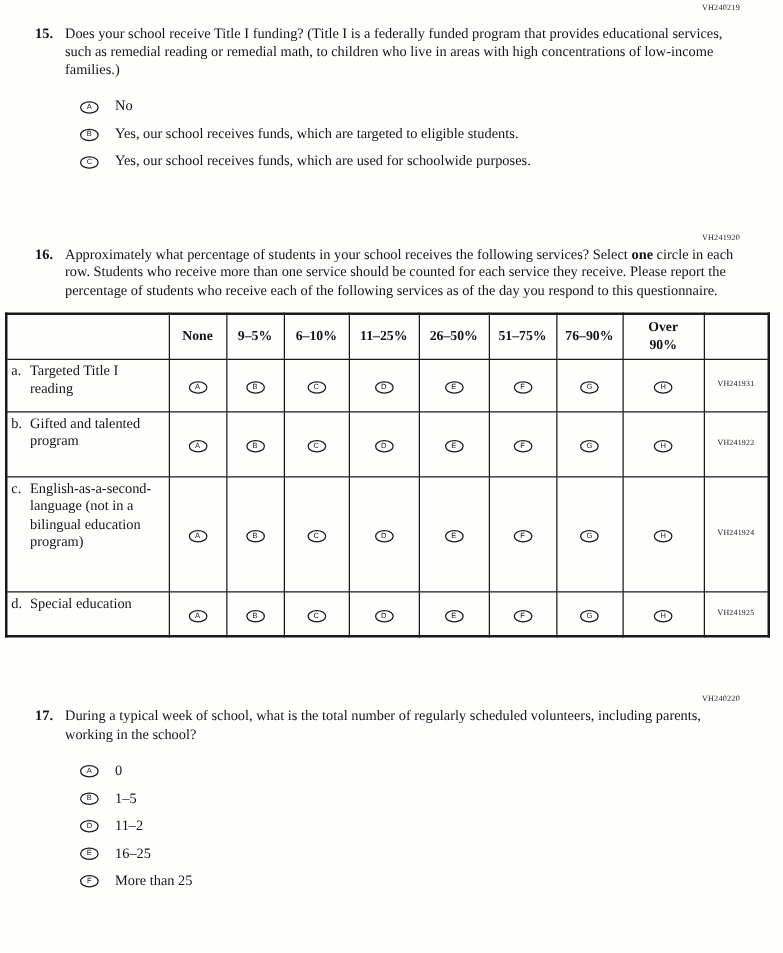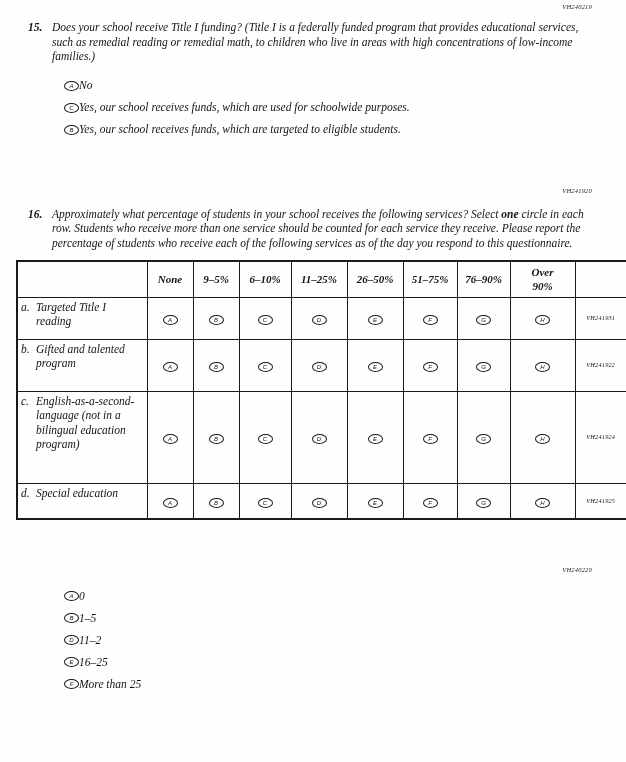--- a/index.html
+++ b/index.html
@@ -7,55 +7,54 @@
   .page {
     position: relative;
     width: 626px;
     height: 762px;
     background: #fefefd;
     color: #141414;
     font-family: "Liberation Serif", "DejaVu Serif", serif;
     font-size: 11.5px;
     line-height: 1.26;
     overflow: hidden;
-    font-style: italic;
   }
   .tiny-code {
     font-size: 6.5px;
     text-align: right;
     padding-right: 34px;
     color: #222;
     letter-spacing: 0.2px;
   }
   .top-code { padding-top: 3px; }
   .code-q16 { margin-top: 46px; }
   .code-q17 { margin-top: 46px; }
   .qblock { margin: 0 30px 0 28px; }
   .q15 { margin-top: 9px; }
-  .q16 { margin-top: 12px; }
+  .q16 { margin-top: 2px; }
   .q17 { margin-top: 2px; }
   .question { display: flex; }
   .qnum { flex: 0 0 24px; font-weight: 700; }
   .qtext { flex: 1; padding-right: 6px; }
   .options { margin: 11px 0 0 36px; }
-  .option { display: flex; align-items: center; height: 22px; }
+  .option { display: flex; align-items: center; height: 22px; gap: 13px; }
   .oval {
     display: inline-flex;
     align-items: center;
     justify-content: center;
     width: 15px;
     height: 10px;
     border: 1px solid #1a1a1a;
     border-radius: 50%;
     background: #fff;
     flex: 0 0 auto;
     cursor: pointer;
   }
   .oval-letter { font-size: 6px; line-height: 1; font-family: "Liberation Sans", sans-serif; }
-  .tablewrap { margin: 10px 8px 0 16px; }
+  .tablewrap { margin: 10px 8px 0 4px; }
   table.qtable {
     border-collapse: collapse;
     table-layout: fixed;
     width: 610px;
     border: 2px solid #1a1a1a;
   }
   .qtable th, .qtable td { border: 1px solid #1a1a1a; }
   .qtable th {
     font-size: 11px;
     font-weight: 700;
@@ -95,29 +94,29 @@
     </div>
     <div class="options">
       <div class="option">
         <span class="oval">
             <span class="oval-letter">A</span>
           </span>
         <span class="opt-label">No</span>
       </div>
       <div class="option">
         <span class="oval">
+            <span class="oval-letter">B</span>
+          </span>
+        <span class="opt-label">Yes, our school receives funds, which are targeted to eligible students.</span>
+      </div>
+      <div class="option">
+        <span class="oval">
             <span class="oval-letter">C</span>
           </span>
         <span class="opt-label">Yes, our school receives funds, which are used for schoolwide purposes.</span>
-      </div>
-      <div class="option">
-        <span class="oval">
-            <span class="oval-letter">B</span>
-          </span>
-        <span class="opt-label">Yes, our school receives funds, which are targeted to eligible students.</span>
       </div>
     </div>
   </section>
 
   <div class="tiny-code code-q16">VH241920</div>
 
   <section class="qblock q16">
     <div class="question">
       <span class="qnum">16.</span>
       <div class="qtext">
@@ -292,20 +291,24 @@
               </span></td>
         <td class="code-cell">VH241925</td>
       </tr>
     </tbody>
       </table>
   </div>
 
   <div class="tiny-code code-q17">VH240220</div>
 
   <section class="qblock q17">
+    <div class="question">
+      <span class="qnum">17.</span>
+      <div class="qtext">During a typical week of school, what is the total number of regularly scheduled volunteers, including parents, working in the school?</div>
+    </div>
     <div class="options">
       <div class="option">
         <span class="oval">
             <span class="oval-letter">A</span>
           </span>
         <span class="opt-label">0</span>
       </div>
       <div class="option">
         <span class="oval">
             <span class="oval-letter">B</span>

